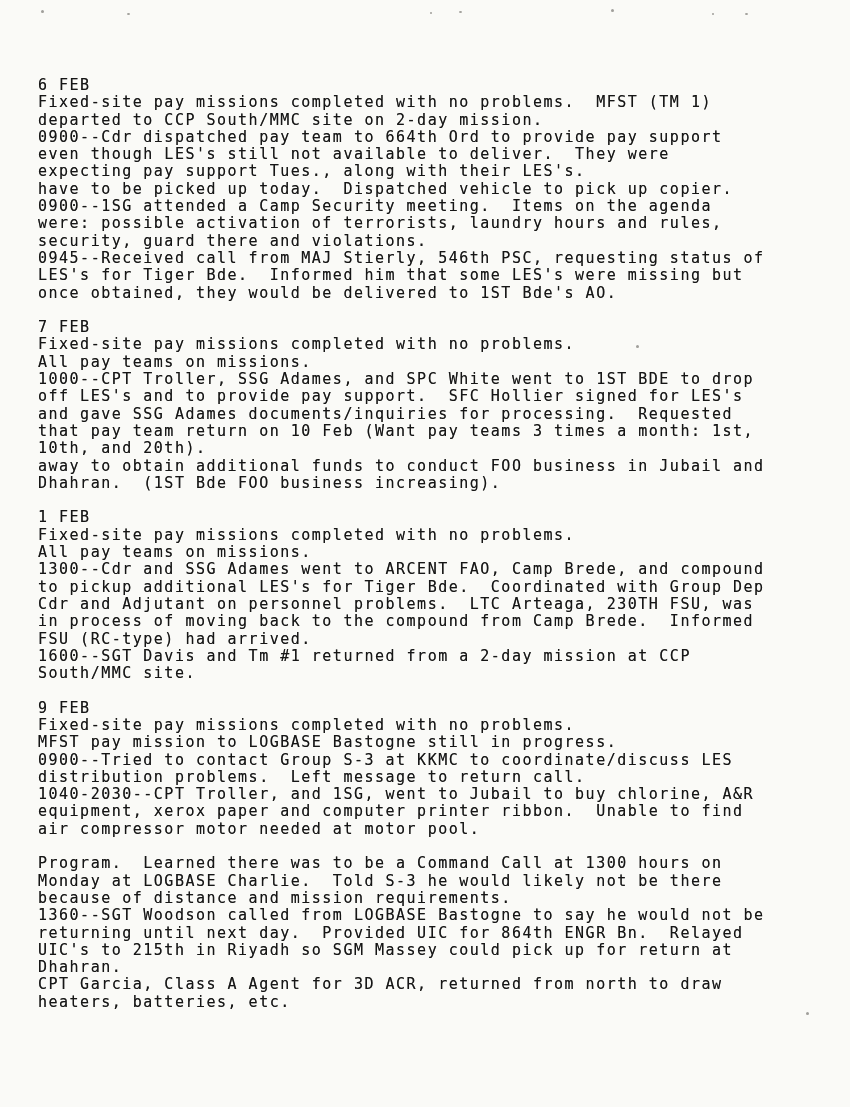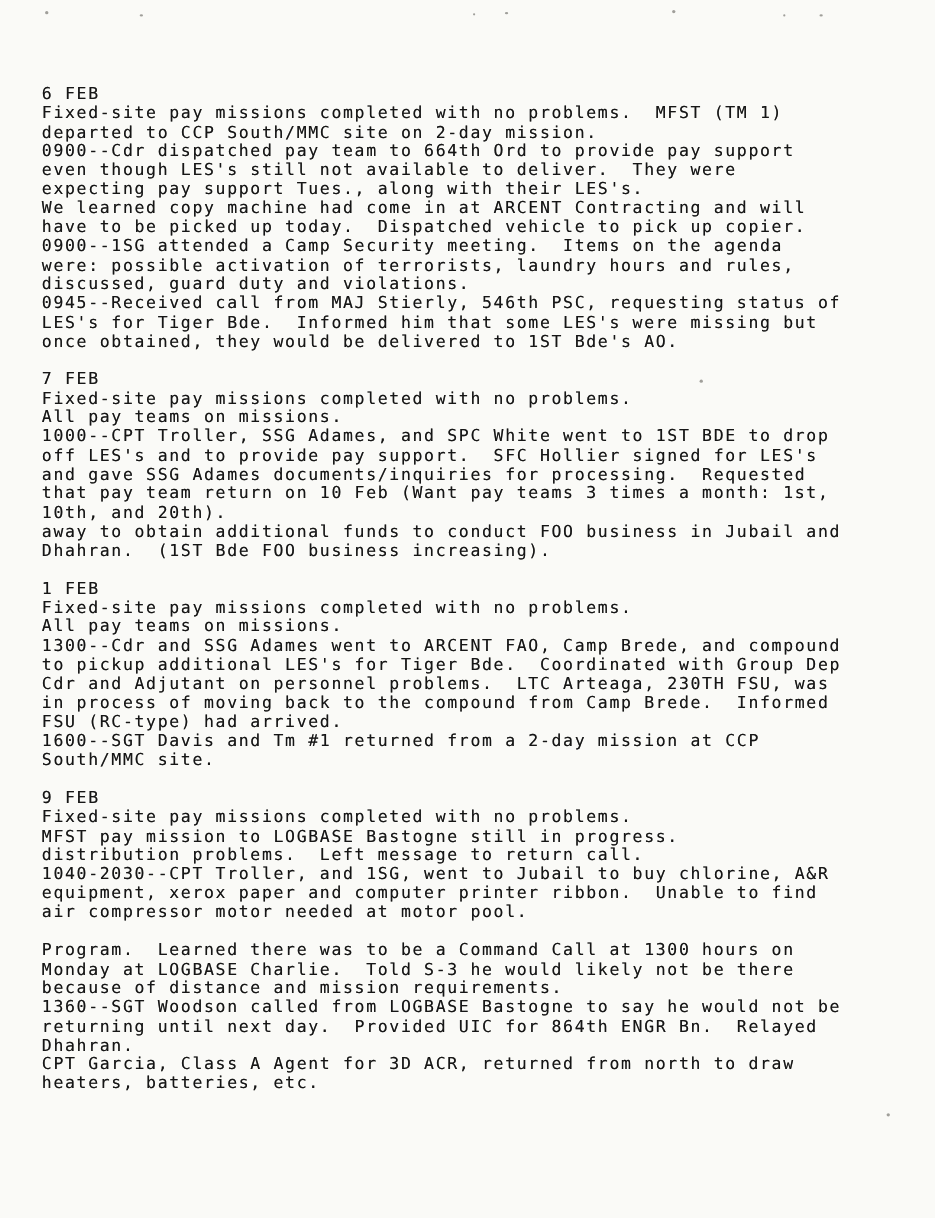--- a/index.html
+++ b/index.html
@@ -48,25 +48,24 @@
 <body>
 
 <div class="page">
     <div class="section">
       <div class="line heading">6 FEB</div>
       <div class="line">Fixed-site pay missions completed with no problems.  MFST (TM 1)</div>
       <div class="line">departed to CCP South/MMC site on 2-day mission.</div>
       <div class="line">0900--Cdr dispatched pay team to 664th Ord to provide pay support</div>
       <div class="line">even though LES's still not available to deliver.  They were</div>
       <div class="line">expecting pay support Tues., along with their LES's.</div>
-      <div class="line">We learned copy machine had come in at ARCENT Contracting and will</div>
       <div class="line">have to be picked up today.  Dispatched vehicle to pick up copier.</div>
       <div class="line">0900--1SG attended a Camp Security meeting.  Items on the agenda</div>
       <div class="line">were: possible activation of terrorists, laundry hours and rules,</div>
-      <div class="line">discussed, guard duty and violations.</div>
+      <div class="line">security, guard there and violations.</div>
       <div class="line">0945--Received call from MAJ Stierly, 546th PSC, requesting status of</div>
       <div class="line">LES's for Tiger Bde.  Informed him that some LES's were missing but</div>
       <div class="line">once obtained, they would be delivered to 1ST Bde's AO.</div>
     </div>
     <div class="section">
       <div class="line heading">7 FEB</div>
       <div class="line">Fixed-site pay missions completed with no problems.</div>
       <div class="line">All pay teams on missions.</div>
       <div class="line">1000--CPT Troller, SSG Adames, and SPC White went to 1ST BDE to drop</div>
       <div class="line">off LES's and to provide pay support.  SFC Hollier signed for LES's</div>
@@ -85,30 +84,32 @@
       <div class="line">Cdr and Adjutant on personnel problems.  LTC Arteaga, 230TH FSU, was</div>
       <div class="line">in process of moving back to the compound from Camp Brede.  Informed</div>
       <div class="line">FSU (RC-type) had arrived.</div>
       <div class="line">1600--SGT Davis and Tm #1 returned from a 2-day mission at CCP</div>
       <div class="line">South/MMC site.</div>
     </div>
     <div class="section">
       <div class="line heading">9 FEB</div>
       <div class="line">Fixed-site pay missions completed with no problems.</div>
       <div class="line">MFST pay mission to LOGBASE Bastogne still in progress.</div>
+      <div class="line">0900--Tried to contact Group S-3 at KKMC to coordinate/discuss LES</div>
       <div class="line">distribution problems.  Left message to return call.</div>
       <div class="line">1040-2030--CPT Troller, and 1SG, went to Jubail to buy chlorine, A&amp;R</div>
       <div class="line">equipment, xerox paper and computer printer ribbon.  Unable to find</div>
       <div class="line">air compressor motor needed at motor pool.</div>
       <div class="line">&nbsp;</div>
       <div class="line">Program.  Learned there was to be a Command Call at 1300 hours on</div>
       <div class="line">Monday at LOGBASE Charlie.  Told S-3 he would likely not be there</div>
       <div class="line">because of distance and mission requirements.</div>
       <div class="line">1360--SGT Woodson called from LOGBASE Bastogne to say he would not be</div>
       <div class="line">returning until next day.  Provided UIC for 864th ENGR Bn.  Relayed</div>
+      <div class="line">UIC's to 215th in Riyadh so SGM Massey could pick up for return at</div>
       <div class="line">Dhahran.</div>
       <div class="line">CPT Garcia, Class A Agent for 3D ACR, returned from north to draw</div>
       <div class="line">heaters, batteries, etc.</div>
     </div>
   </div>
 
 <div class="speck" style="left:41px;  top:10px;  width:3px; height:3px;"></div>
 <div class="speck" style="left:127px; top:13px;  width:3px; height:2px;"></div>
 <div class="speck" style="left:430px; top:12px;  width:2px; height:2px;"></div>
 <div class="speck" style="left:459px; top:11px;  width:3px; height:2px;"></div>

